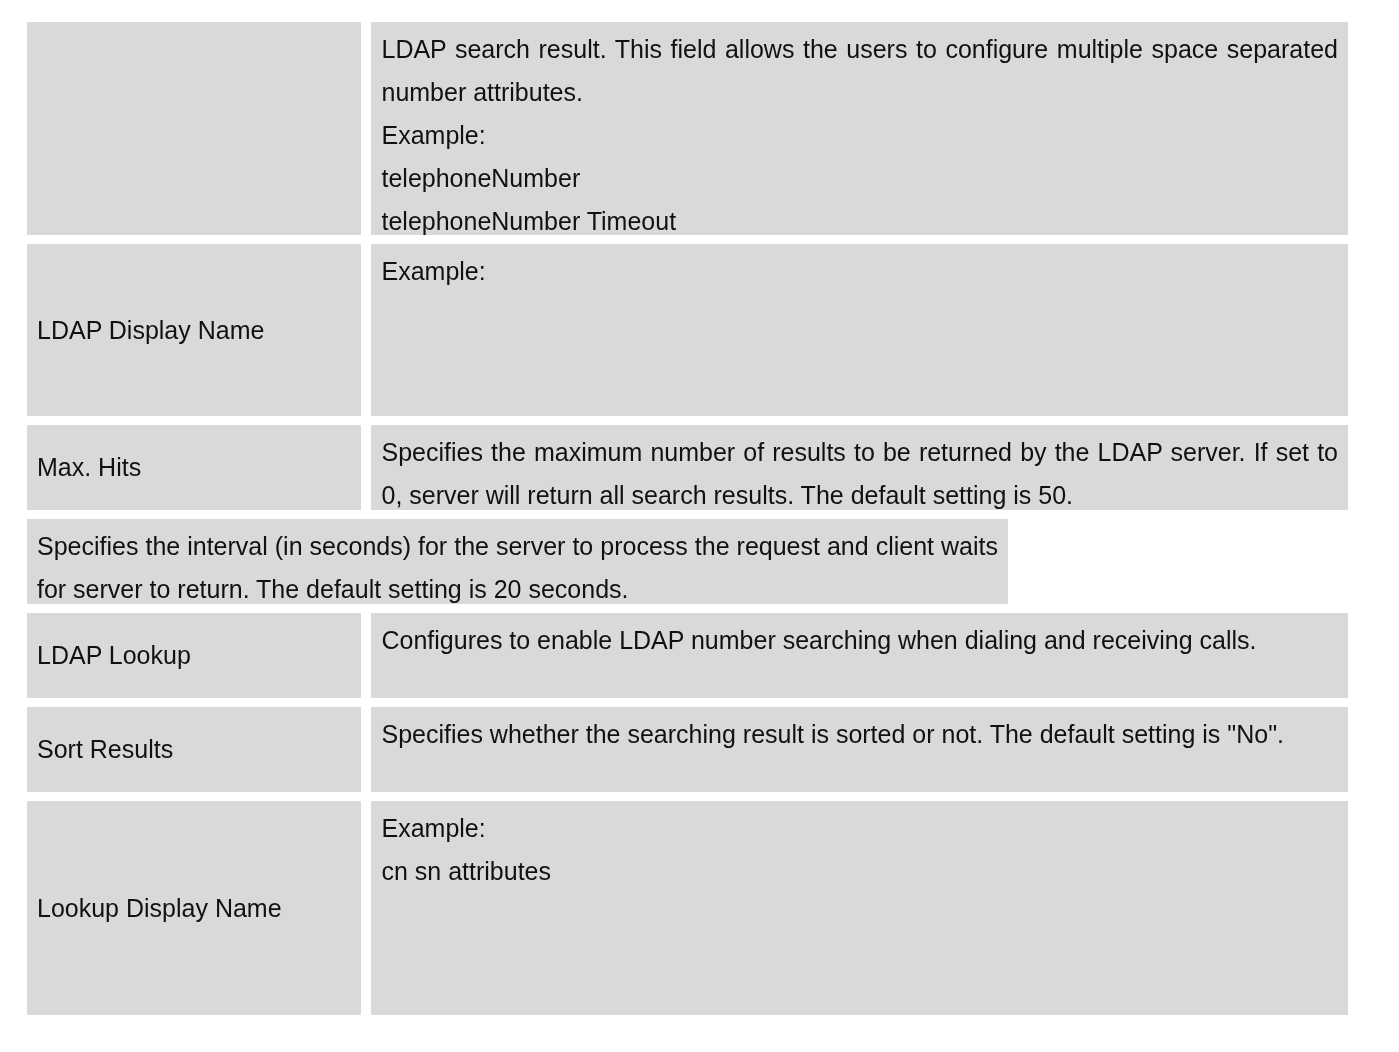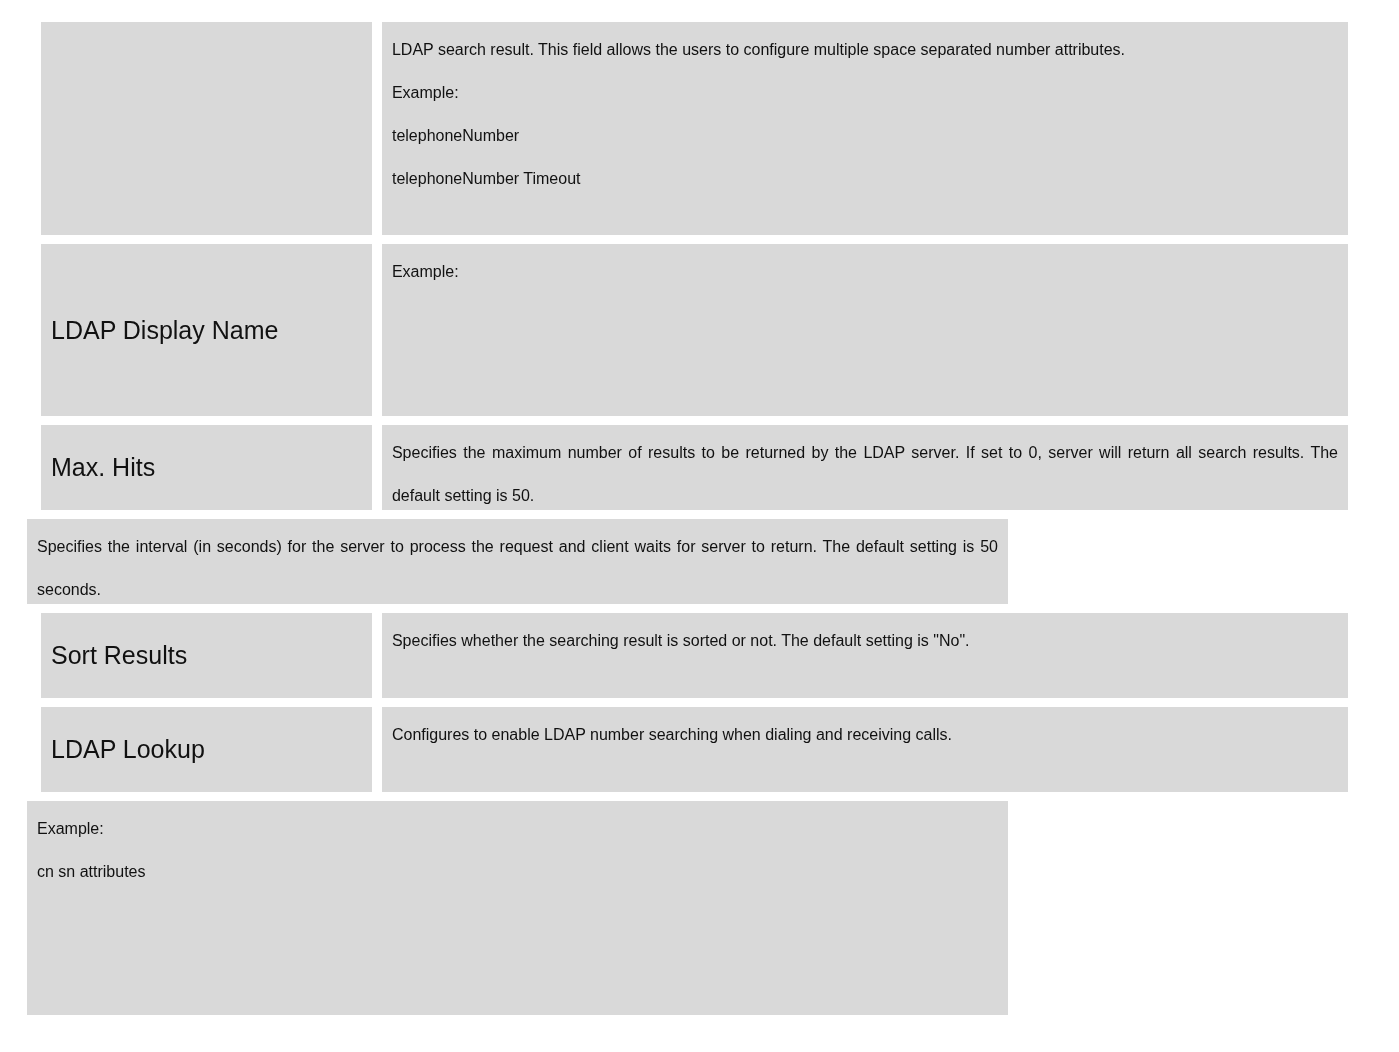--- a/index.html
+++ b/index.html
@@ -2,22 +2,22 @@
 <html><head>
   <meta charset="utf-8">
   <style>
     html, body { margin: 0; padding: 0; background: #ffffff; }
     body { width: 1399px; height: 1052px; position: relative; overflow: hidden;
            font-family: "Liberation Sans", sans-serif; color: #111; }
     .table { position: absolute; left: 27px; top: 22px; width: 1321px; }
     .row { display: flex; margin-bottom: 9px; }
     .cell { background: #d9d9d9; box-sizing: border-box; }
     .label { width: 336px; margin-right: 10px; display: flex; align-items: center;
-             padding-left: 10px; font-size: 25px; margin-left: 14px; }
-    .desc { width: 981px; padding: 6px 10px 4px 10px; font-size: 16px; line-height: 43px;
+             padding-left: 10px; font-size: 25px; }
+    .desc { width: 981px; padding: 6px 10px 4px 10px; font-size: 25px; line-height: 43px;
             text-align: justify; }
     .desc p { margin: 0; }
   </style>
 </head>
 <body>
 
 <div class="table">
   <div class="row" style="height:213px">
     <div class="cell label"></div>
     <div class="cell desc">
@@ -37,37 +37,38 @@
 
   <div class="row" style="height:85px">
     <div class="cell label">Max. Hits</div>
     <div class="cell desc">
       <p>Specifies the maximum number of results to be returned by the LDAP server. If set to 0, server will return all search results. The default setting is 50.</p>
     </div>
   </div>
 
   <div class="row" style="height:85px">
     <div class="cell desc">
-      <p>Specifies the interval (in seconds) for the server to process the request and client waits for server to return. The default setting is 50 seconds.</p>
+      <p>Specifies the interval (in seconds) for the server to process the request and client waits for server to return. The default setting is 20 seconds.</p>
+    </div>
+  </div>
+
+  <div class="row" style="height:85px">
+    <div class="cell label">LDAP Lookup</div>
+    <div class="cell desc">
+      <p>Configures to enable LDAP number searching when dialing and receiving calls.</p>
     </div>
   </div>
 
   <div class="row" style="height:85px">
     <div class="cell label">Sort Results</div>
     <div class="cell desc">
       <p>Specifies whether the searching result is sorted or not. The default setting is "No".</p>
     </div>
   </div>
 
-  <div class="row" style="height:85px">
-    <div class="cell label">LDAP Lookup</div>
-    <div class="cell desc">
-      <p>Configures to enable LDAP number searching when dialing and receiving calls.</p>
-    </div>
-  </div>
-
   <div class="row" style="height:214px">
+    <div class="cell label">Lookup Display Name</div>
     <div class="cell desc">
       <p>Example:</p>
       <p>cn sn attributes</p>
     </div>
   </div>
 </div>
 
 </body></html>

